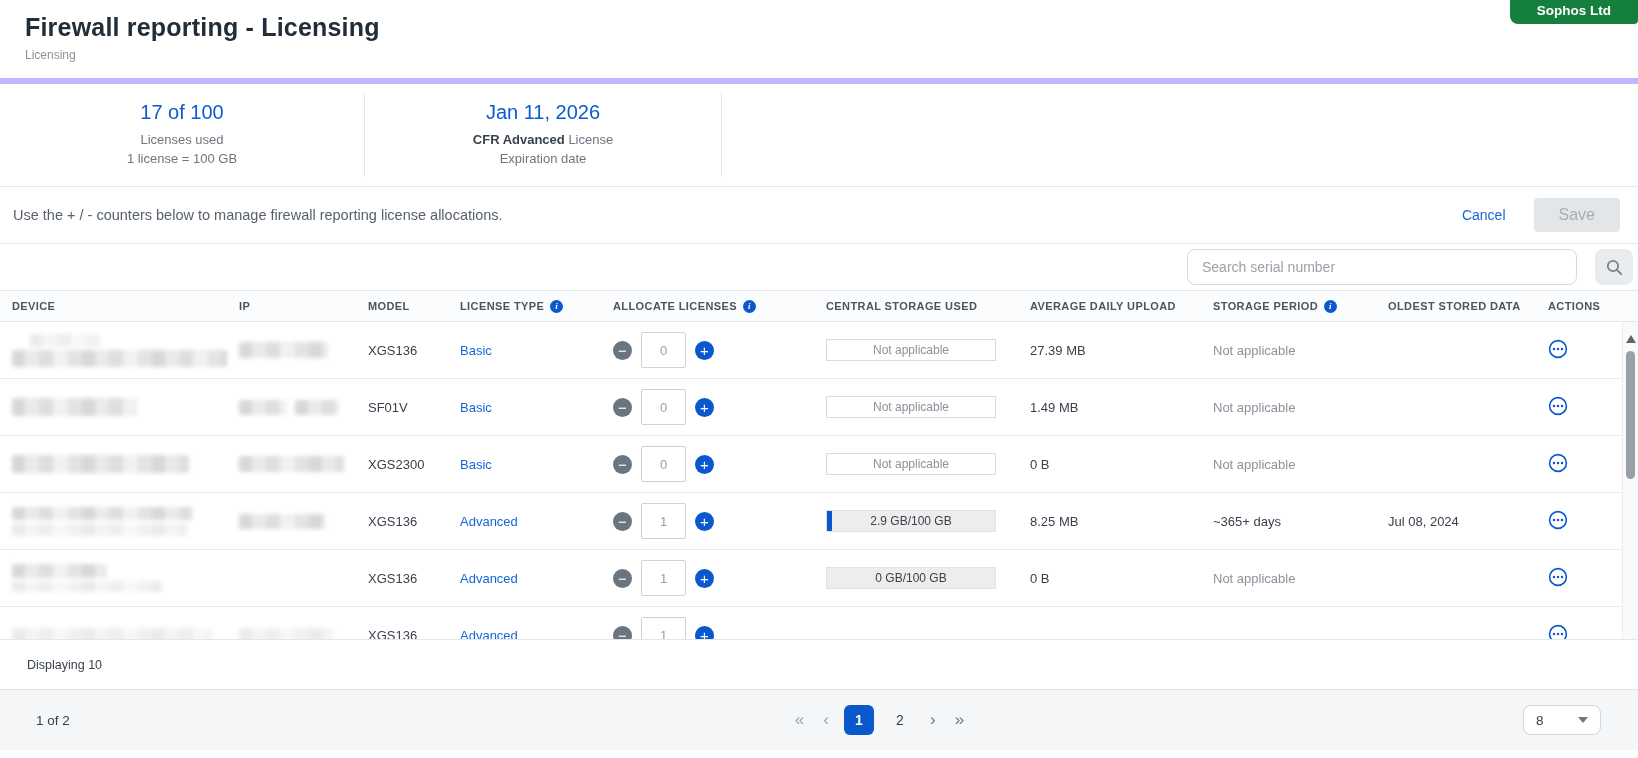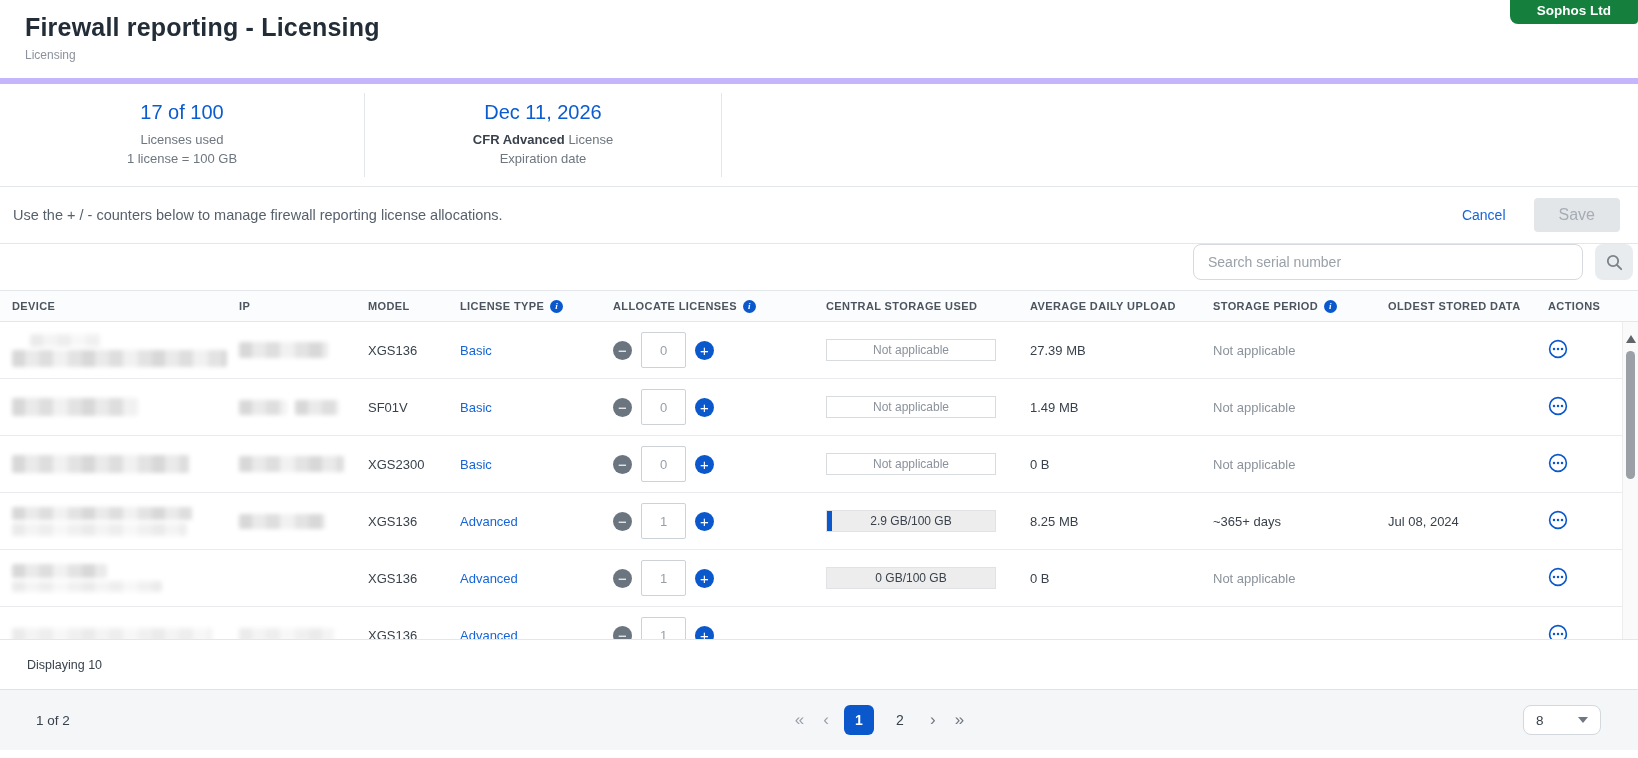--- a/index.html
+++ b/index.html
@@ -25,22 +25,22 @@
 
   
   .instruction-bar { height:57px; border-top:1px solid #e4e7ea; display:flex; align-items:center;
     justify-content:space-between; padding:0 18px 0 13px; }
   .instruction { font-size:14.5px; color:#57616c; }
   .bar-actions { display:flex; align-items:center; gap:22px; }
   .cancel-link { color:#1565d8; font-size:14px; cursor:pointer; background:none; border:none; font-family:inherit; }
   .save-btn { background:#e3e6e9; color:#a6adb5; font-size:16px; padding:8px 25px; border-radius:4px; border:none; font-family:inherit; }
 
   
-  .search-row { height:47px; border-top:1px solid #e4e7ea; display:flex; 
-    justify-content:flex-end; gap:12px; padding-right:5px; }
+  .search-row { height:47px; border-top:1px solid #e4e7ea; display:flex; align-items:center;
+    justify-content:flex-end; gap:18px; padding-right:5px; }
   .search-input { width:390px; height:36px; border:1px solid #d6dade; border-radius:8px; padding:0 14px;
     font-size:14px; color:#39424c; font-family:inherit; outline:none; }
   .search-input::placeholder { color:#9aa1a9; }
   .search-btn { width:38px; height:36px; background:#e9ecef; border:none; border-radius:8px;
     display:flex; align-items:center; justify-content:center; cursor:pointer; }
 
   
   .grid-cols { display:grid; grid-template-columns:227px 129px 92px 153px 213px 204px 183px 175px 160px 1fr; }
   .thead { height:32px; border-top:1px solid #e4e7ea; border-bottom:1px solid #e4e7ea;
     background:#fbfcfd; padding-right:16px; }
@@ -118,21 +118,21 @@
   </div>
 
   <div class="stats">
     <div class="stat-cell">
       <div class="stat-value">17 of 100</div>
       <div class="stat-label">Licenses used</div>
       <div class="stat-label">1 license = 100 GB</div>
     </div>
     <div class="stat-divider"></div>
     <div class="stat-cell second">
-      <div class="stat-value">Dec 11, 2026</div>
+      <div class="stat-value">Jan 11, 2026</div>
       <div class="stat-label"><b>CFR Advanced</b><span> License</span></div>
       <div class="stat-label">Expiration date</div>
     </div>
     <div class="stat-divider"></div>
   </div>
 
   <div class="instruction-bar">
     <div class="instruction">Use the + / - counters below to manage firewall reporting license allocations.</div>
     <div class="bar-actions">
       <button class="cancel-link">Cancel</button>

